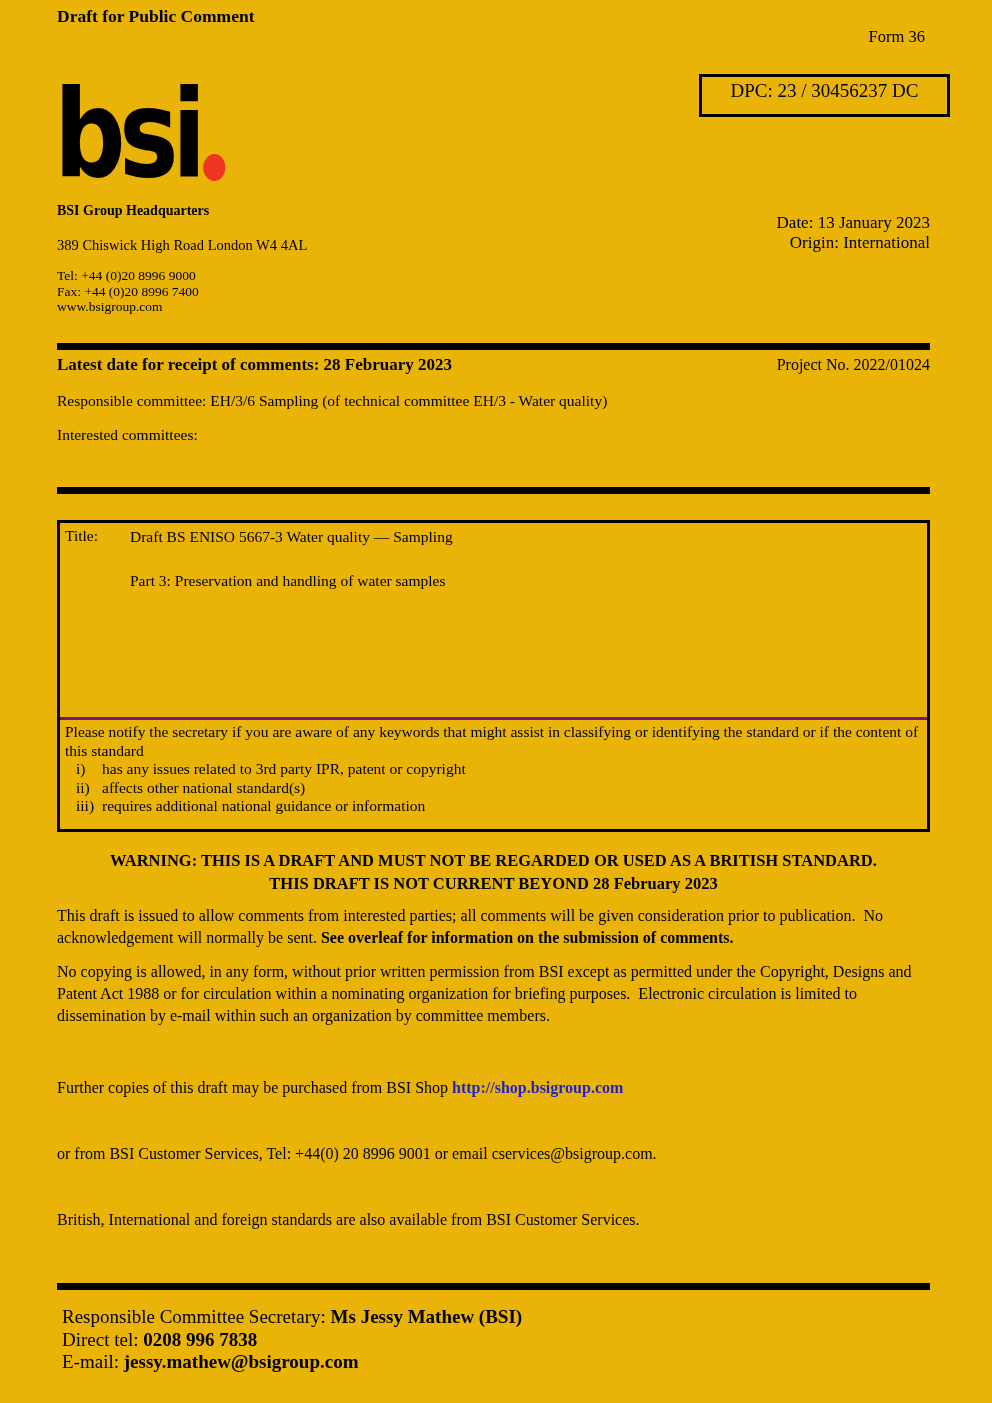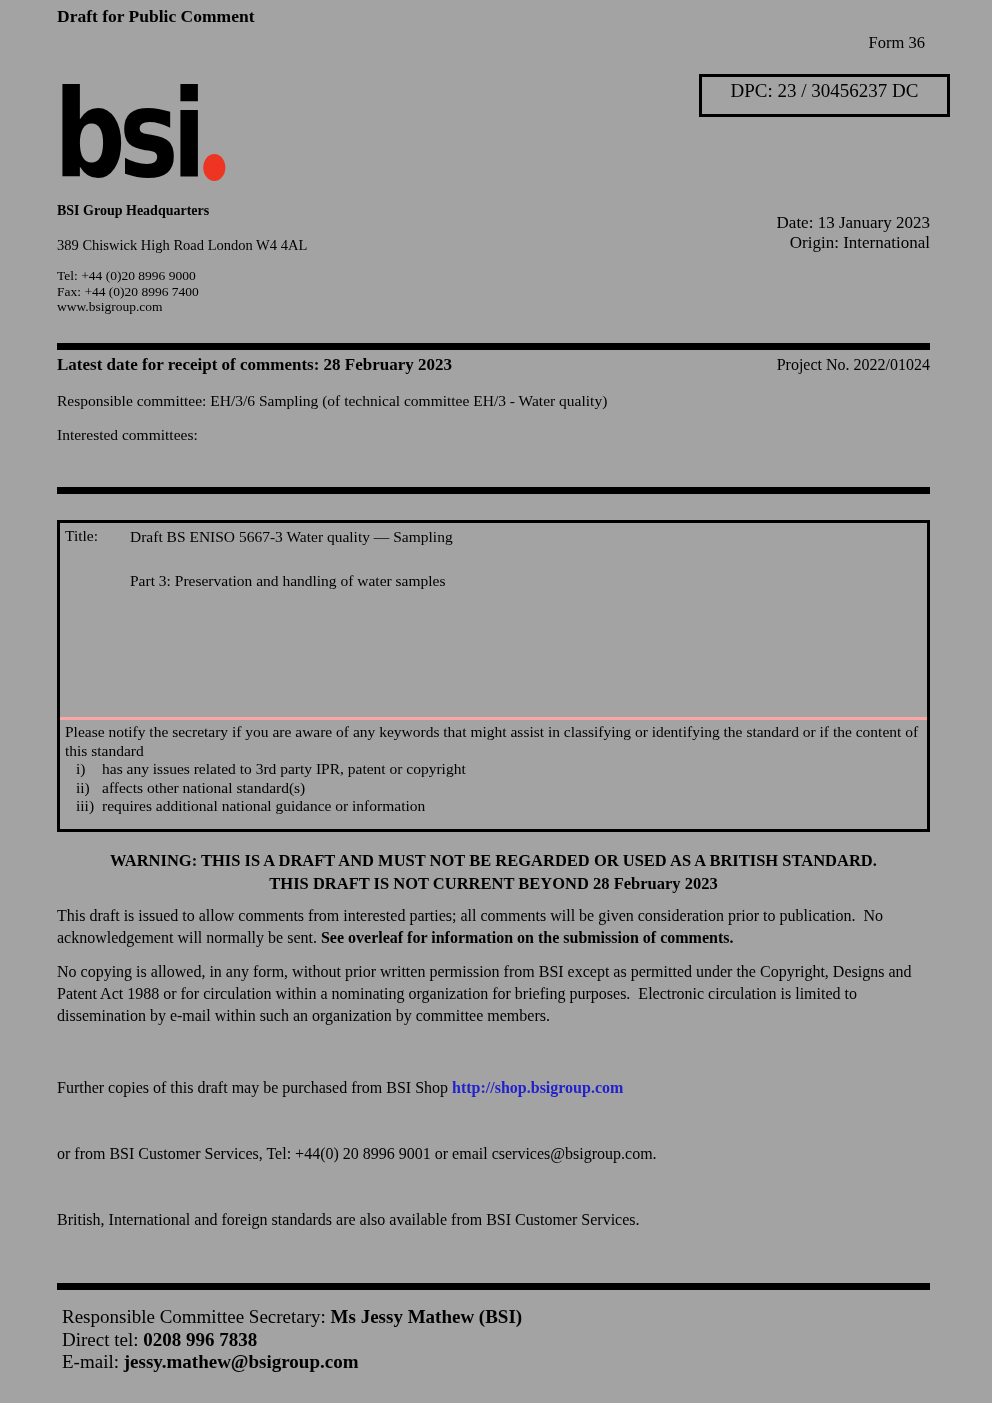--- a/index.html
+++ b/index.html
@@ -2,29 +2,29 @@
 <html><head>
 <meta charset="utf-8">
 <title>Draft for Public Comment</title>
 <style>
   * { margin: 0; padding: 0; box-sizing: border-box; }
   html, body { background: #ffffff; }
   .page {
     position: relative;
     width: 992px;
     height: 1403px;
-    background: #a3a3a3;
+    background: #eab308;
     color: #000000;
     font-family: "Liberation Serif", serif;
     overflow: hidden;
   }
   .abs { position: absolute; }
 
   .draft-label { left: 57px; top: 6px; font-size: 17.5px; font-weight: bold; }
-  .form-label { right: 67px; top: 33px; font-size: 16.5px; }
+  .form-label { right: 67px; top: 27px; font-size: 16.5px; }
 
   .dpc-box {
     left: 699px; top: 74px;
     width: 251px; height: 43px;
     border: 3px solid #000;
     text-align: center;
     font-size: 19px;
     padding-top: 3px;
   }
 
@@ -62,21 +62,21 @@
   .latest-date { font-size: 17px; font-weight: bold; }
   .project-no { font-size: 16px; }
   .resp-comm { margin-top: 17px; font-size: 15.5px; }
   .int-comm { margin-top: 16px; font-size: 15.5px; }
 
   .box-table { left: 57px; top: 520px; width: 873px; border: 3px solid #000; }
   .title-row { height: 194px; padding: 4px 5px; display: flex; font-size: 15.5px; }
   .title-label { width: 65px; flex-shrink: 0; }
   .title-content .t-line1 { margin-bottom: 24px; }
   .title-content div { line-height: 20px; }
-  .keywords-row { border-top: 3px solid #fca5a5; height: 112px; padding: 3px 5px; font-size: 15.5px; line-height: 18.5px; }
+  .keywords-row { border-top: 3px solid #701a75; height: 112px; padding: 3px 5px; font-size: 15.5px; line-height: 18.5px; }
   .kw-item { display: flex; padding-left: 11px; }
   .kw-num { width: 26px; flex-shrink: 0; }
 
   .warning { left: 57px; top: 849px; width: 873px; text-align: center; font-weight: bold; font-size: 16.5px; line-height: 23px; }
 
   .para { left: 57px; width: 878px; font-size: 16px; line-height: 22px; white-space: pre-wrap; }
   .para-issue { top: 905px; }
   .para-copying { top: 961px; }
   .para-purchase { top: 1033px; }
   .para-info { top: 1103px; }

